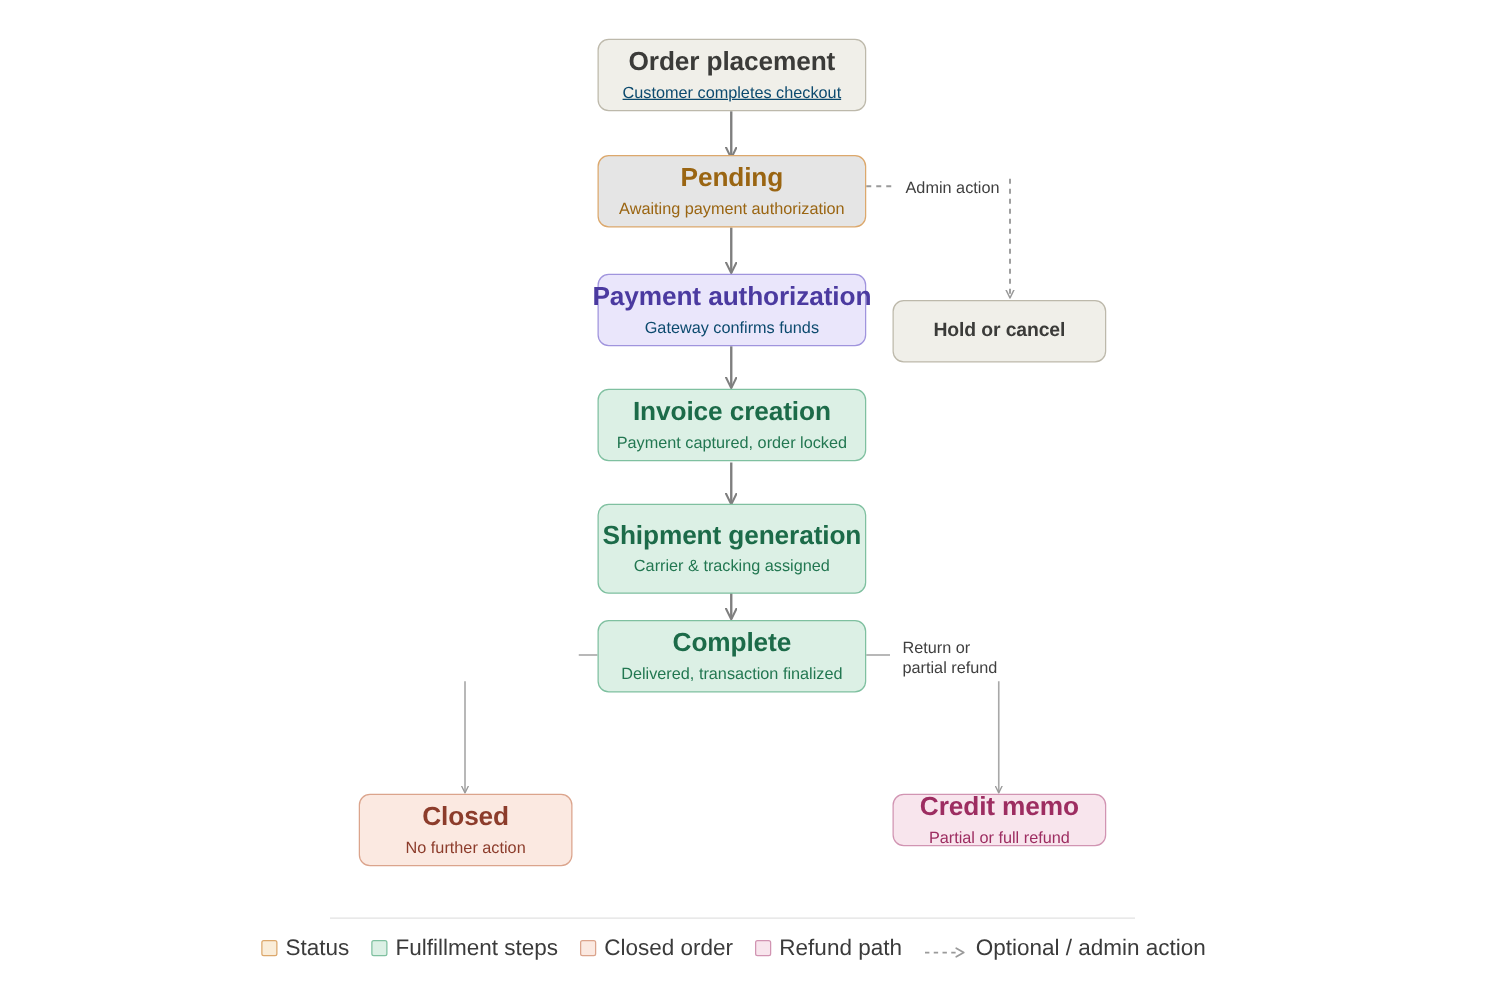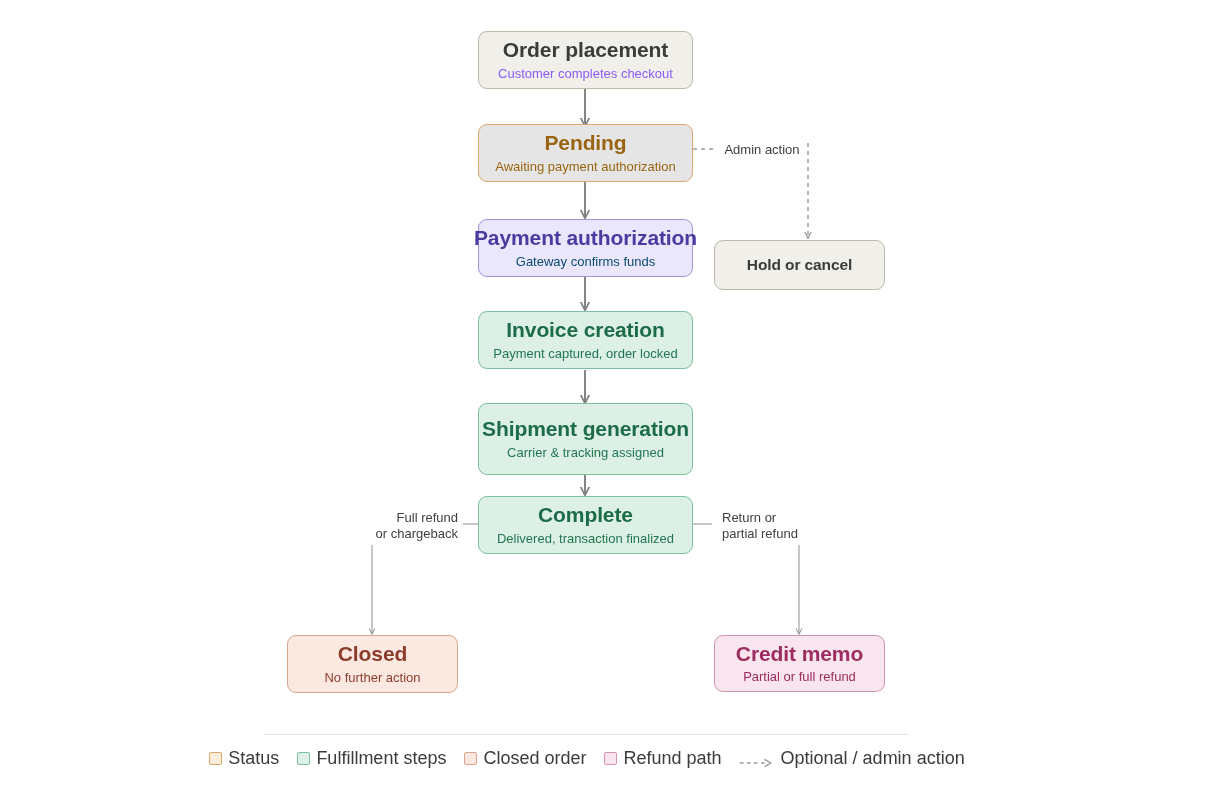--- a/index.html
+++ b/index.html
@@ -54,21 +54,21 @@
     font-weight: normal;
     line-height: 1.3;
     margin-top: 2px;
     white-space: nowrap;
   }
   .node.single .title { font-size: 15.5px; }
 
   
   .v-neutral { background:#f0efe9; border-color:#bdb9ab; }
   .v-neutral .title { color:#3b3b39; }
-  .v-neutral .sub   { color:#8b5cf6; }
+  .v-neutral .sub   { color:#0c4a6e;text-decoration:underline; }
 
   .v-status  { background:#e5e5e5; border-color:#dca86c; }
   .v-status .title { color:#9a6512; }
   .v-status .sub   { color:#9a6512; }
 
   .v-auth    { background:#eae6fb; border-color:#a094dd; }
   .v-auth .title { color:#4b3aa0; }
   .v-auth .sub   { color:#0c4a6e; }
 
   .v-fulfill { background:#dcf0e5; border-color:#7fc0a0; }
@@ -206,33 +206,29 @@
 
   <div class="node v-neutral single" style="left:714px; top:240px; width:171px; height:50px;">
     <div class="title">Hold or cancel</div>
   </div>
 
   <div class="node v-closed" style="left:287px; top:635px; width:171px; height:58px;">
     <div class="title">Closed</div>
     <div class="sub">No further action</div>
   </div>
 
-  <div class="node v-refund" style="left:714px; top:635px; width:171px; height:57px;">
+  <div class="node v-refund" style="left:714px; top:635px; width:171px; height:42px;">
     <div class="title">Credit memo</div>
     <div class="sub">Partial or full refund</div>
   </div>
 
   <div class="edge-label" style="left:717px; top:142px; width:90px;">
     <span>Admin action</span>
   </div>
 
-  <div class="edge-label left" style="left:336px; top:510px; width:122px;">
-    <div>Full refund</div>
-    <div>or chargeback</div>
-  </div>
 
   <div class="edge-label right" style="left:722px; top:510px; width:130px;">
     <div>Return or</div>
     <div>partial refund</div>
   </div>
 
   <div id="legend-divider"></div>
 
   <div id="legend">
 

